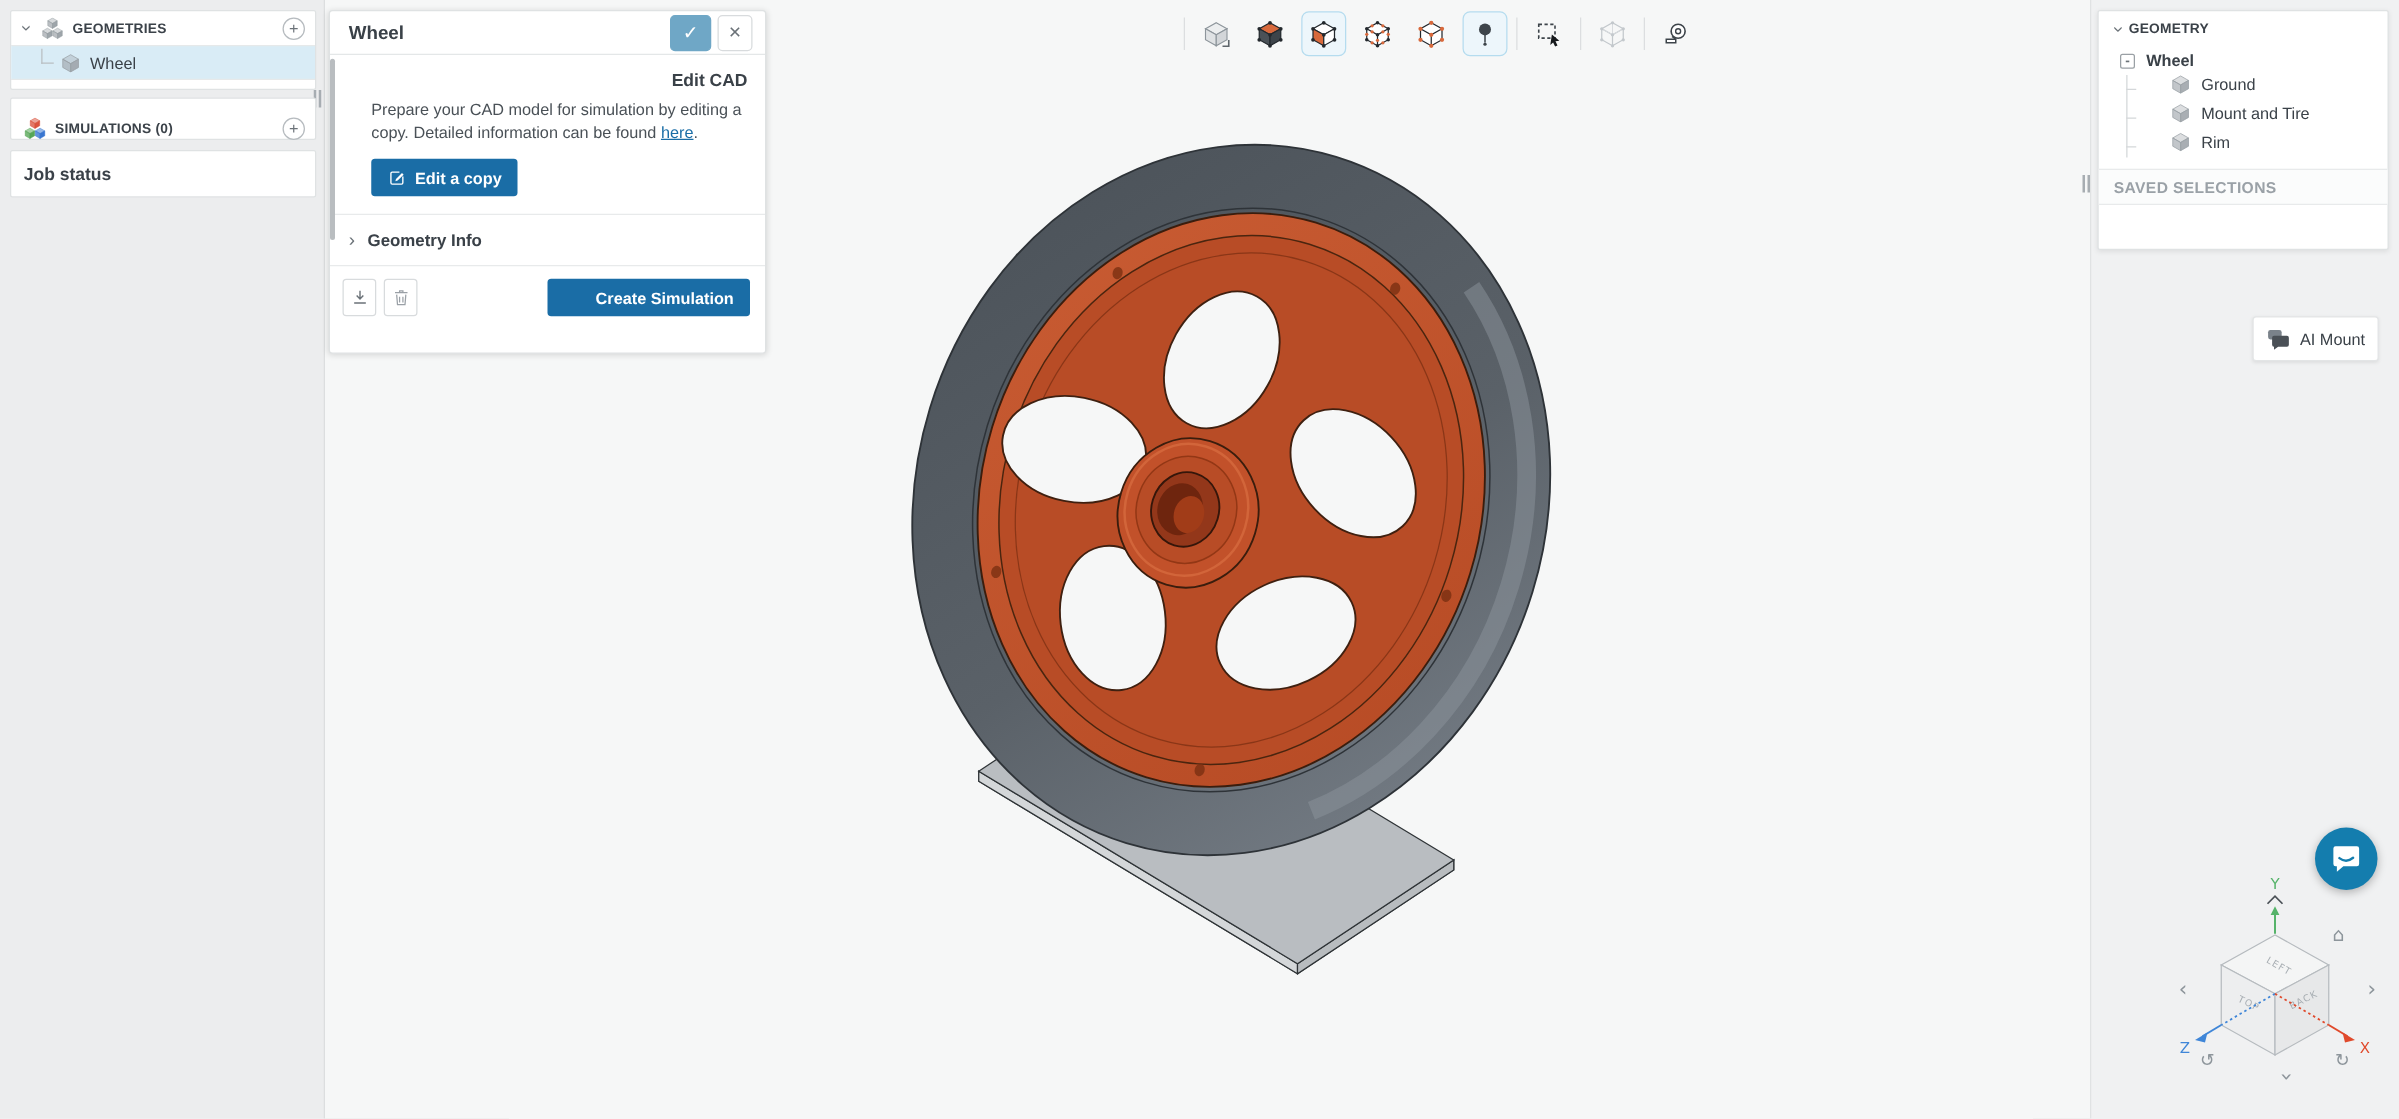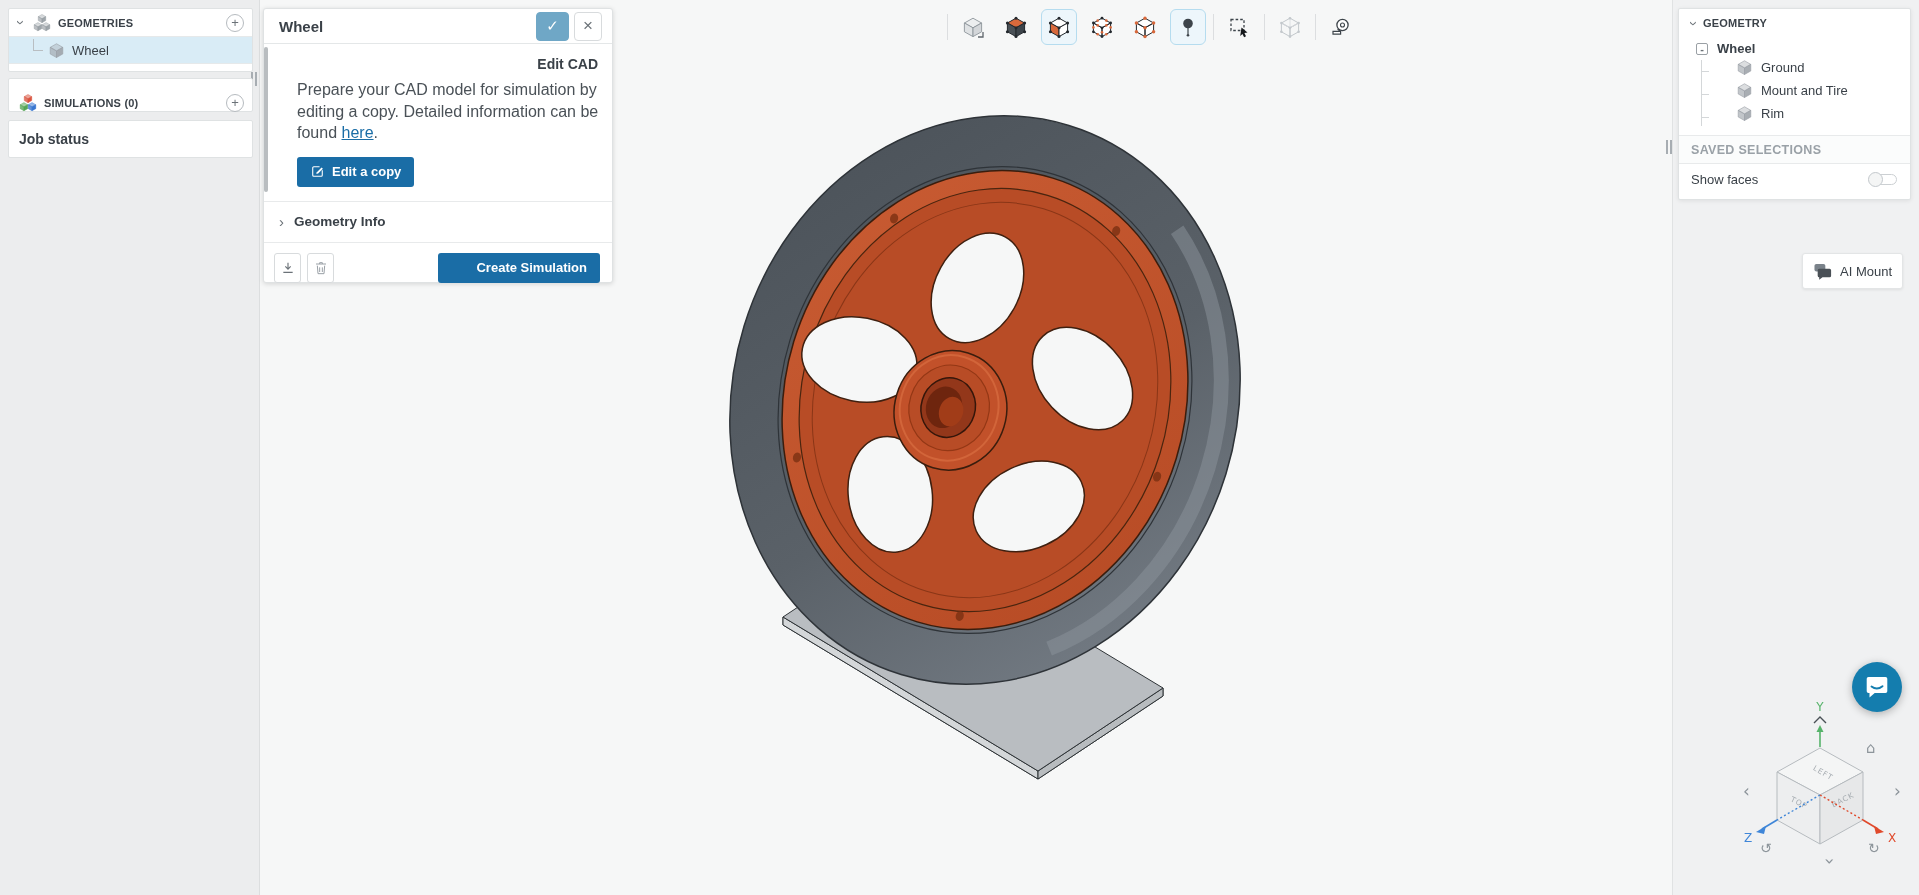--- a/index.html
+++ b/index.html
@@ -33,21 +33,21 @@
   .detail { left:263px; top:8px; width:350px; height:275px; box-shadow:0 1px 5px rgba(0,0,0,.14); border-radius:3px; }
   .detail-head { display:flex; align-items:center; height:35px; padding:0 10px 0 15px; border-bottom:1px solid #e4e7e8; }
   .detail-title { font-size:15px; font-weight:bold; }
   .btn-confirm { margin-left:auto; width:33px; height:29px; background:#6fa7c6; border:1px solid #6fa7c6;
     border-radius:4px; color:#fff; font-size:15px; display:flex; align-items:center; justify-content:center; }
   .btn-dismiss { margin-left:5px; width:28px; height:29px; background:#fff; border:1px solid #d8dbdd;
     border-radius:4px; color:#6b7278; font-size:17px; display:flex; align-items:center; justify-content:center; }
   .scrollstrip { position:absolute; left:0; top:38px; width:4px; height:145px; background:#b9bdc0; border-radius:2px; }
   .editcad { padding:12px 14px 14px 33px; }
   .editcad h3 { font-size:14px; font-weight:bold; margin-bottom:7px;text-align:right; }
-  .editcad p { font-size:16px; color:#4a5157; line-height:1.35; width:304px; }
+  .editcad p { font-size:13px; color:#4a5157; line-height:1.35; width:304px; }
   .link { color:#1a6da6; }
   .btn-primary { display:inline-flex; align-items:center; gap:7px; background:#1a6da6; color:#fff;
     border:none; border-radius:3px; font-size:13px; font-weight:bold; height:30px; padding:0 13px;
     font-family:"Liberation Sans",sans-serif; }
   .btn-copy { margin-top:13px; }
   .geoinfo-row { display:flex; align-items:center; height:42px; border-top:1px solid #e8eaeb;
     border-bottom:1px solid #e8eaeb; padding-left:15px; gap:10px; }
   .geoinfo-row .lbl { font-size:13.5px; font-weight:bold; }
   .detail-foot { display:flex; align-items:center; padding:10px 12px 0 10px; }
   .icon-btn { width:27px; height:30px; border:1px solid #d8dbdd; border-radius:3px; background:#fff;
@@ -493,27 +493,20 @@
               <path d="M.8 2.9 5 5.3 5 9.7.8 7.3Z" fill-opacity=".6"></path>
               <path d="M9.2 2.9 5 5.3 5 9.7 9.2 7.3Z" fill-opacity=".85"></path>
             </g>
           </svg>
         <span>Rim</span>
       </div>
     </div>
     <div class="rp-saved">
       <span>SAVED SELECTIONS</span>
     </div>
-    <div class="rp-show">
-      <span>Show faces</span>
-      <span class="toggle">
-        <span class="track"></span>
-        <span class="knob"></span>
-      </span>
-    </div>
   </div>
 
   <div class="drag-handle" style="left:1666px; top:140px;">
       <i></i>
       <i></i>
     </div>
 
   <div class="ai-btn">
     <svg width="19" height="17" viewBox="0 0 20 18">
       <rect x="1.5" y="1" width="11.5" height="8" rx="2" fill="#7a828a"></rect>

